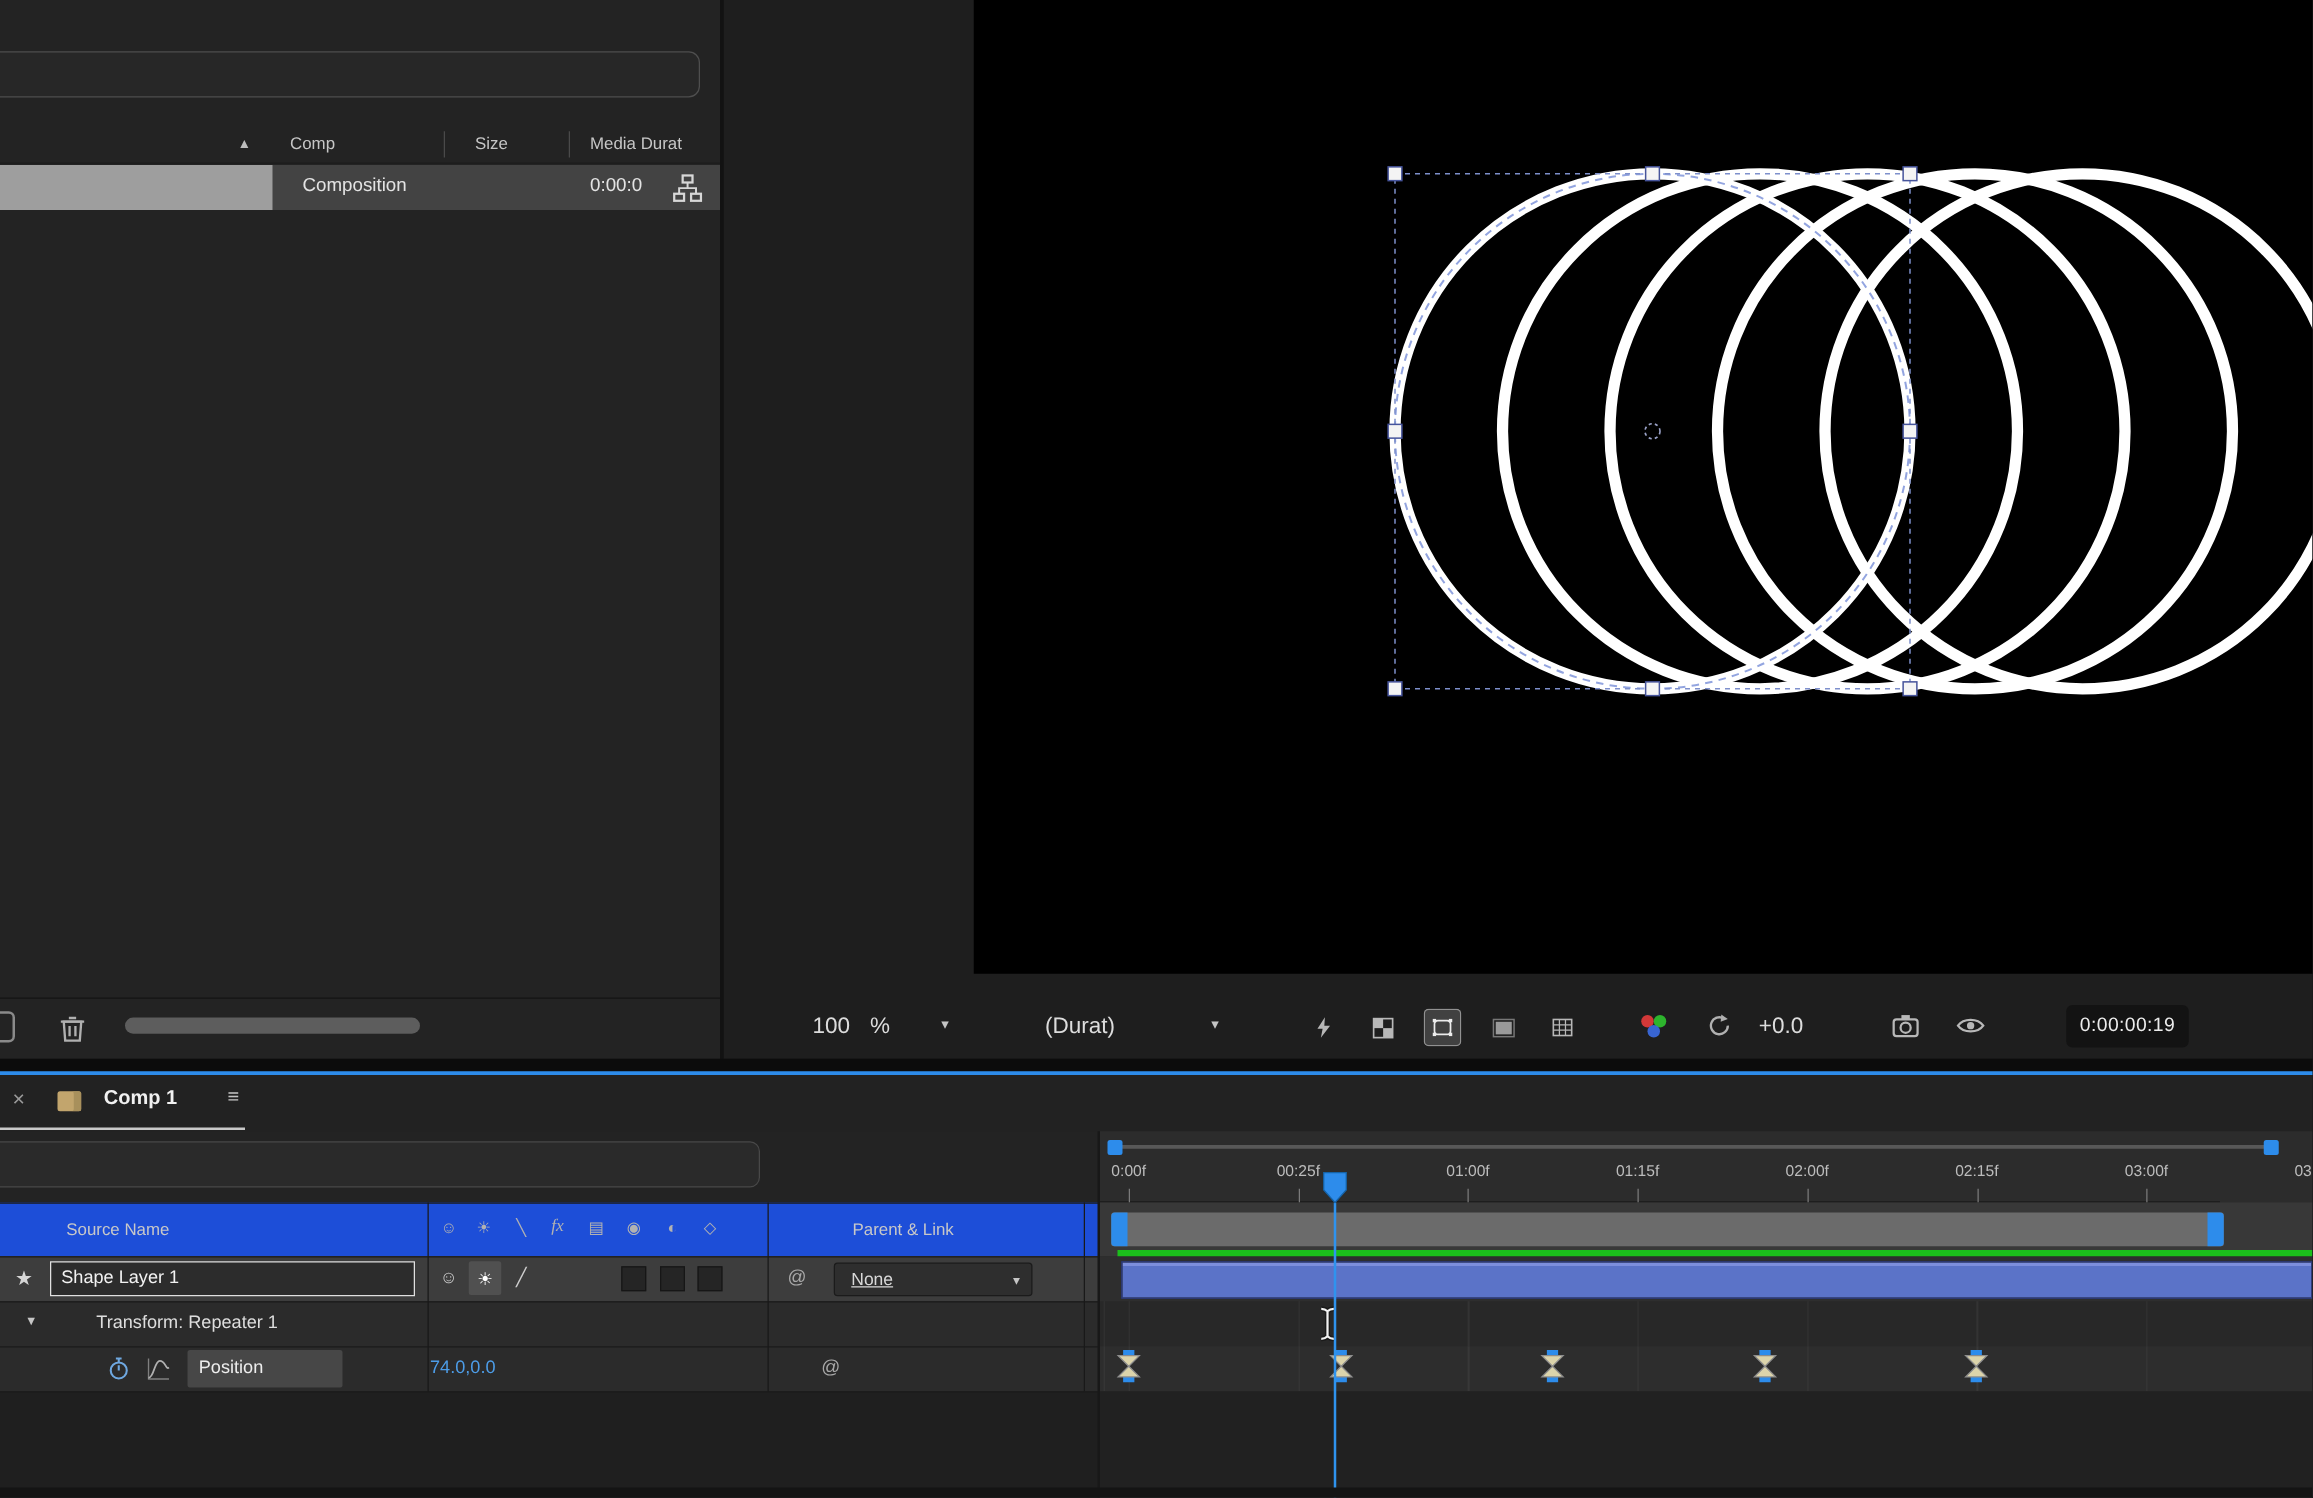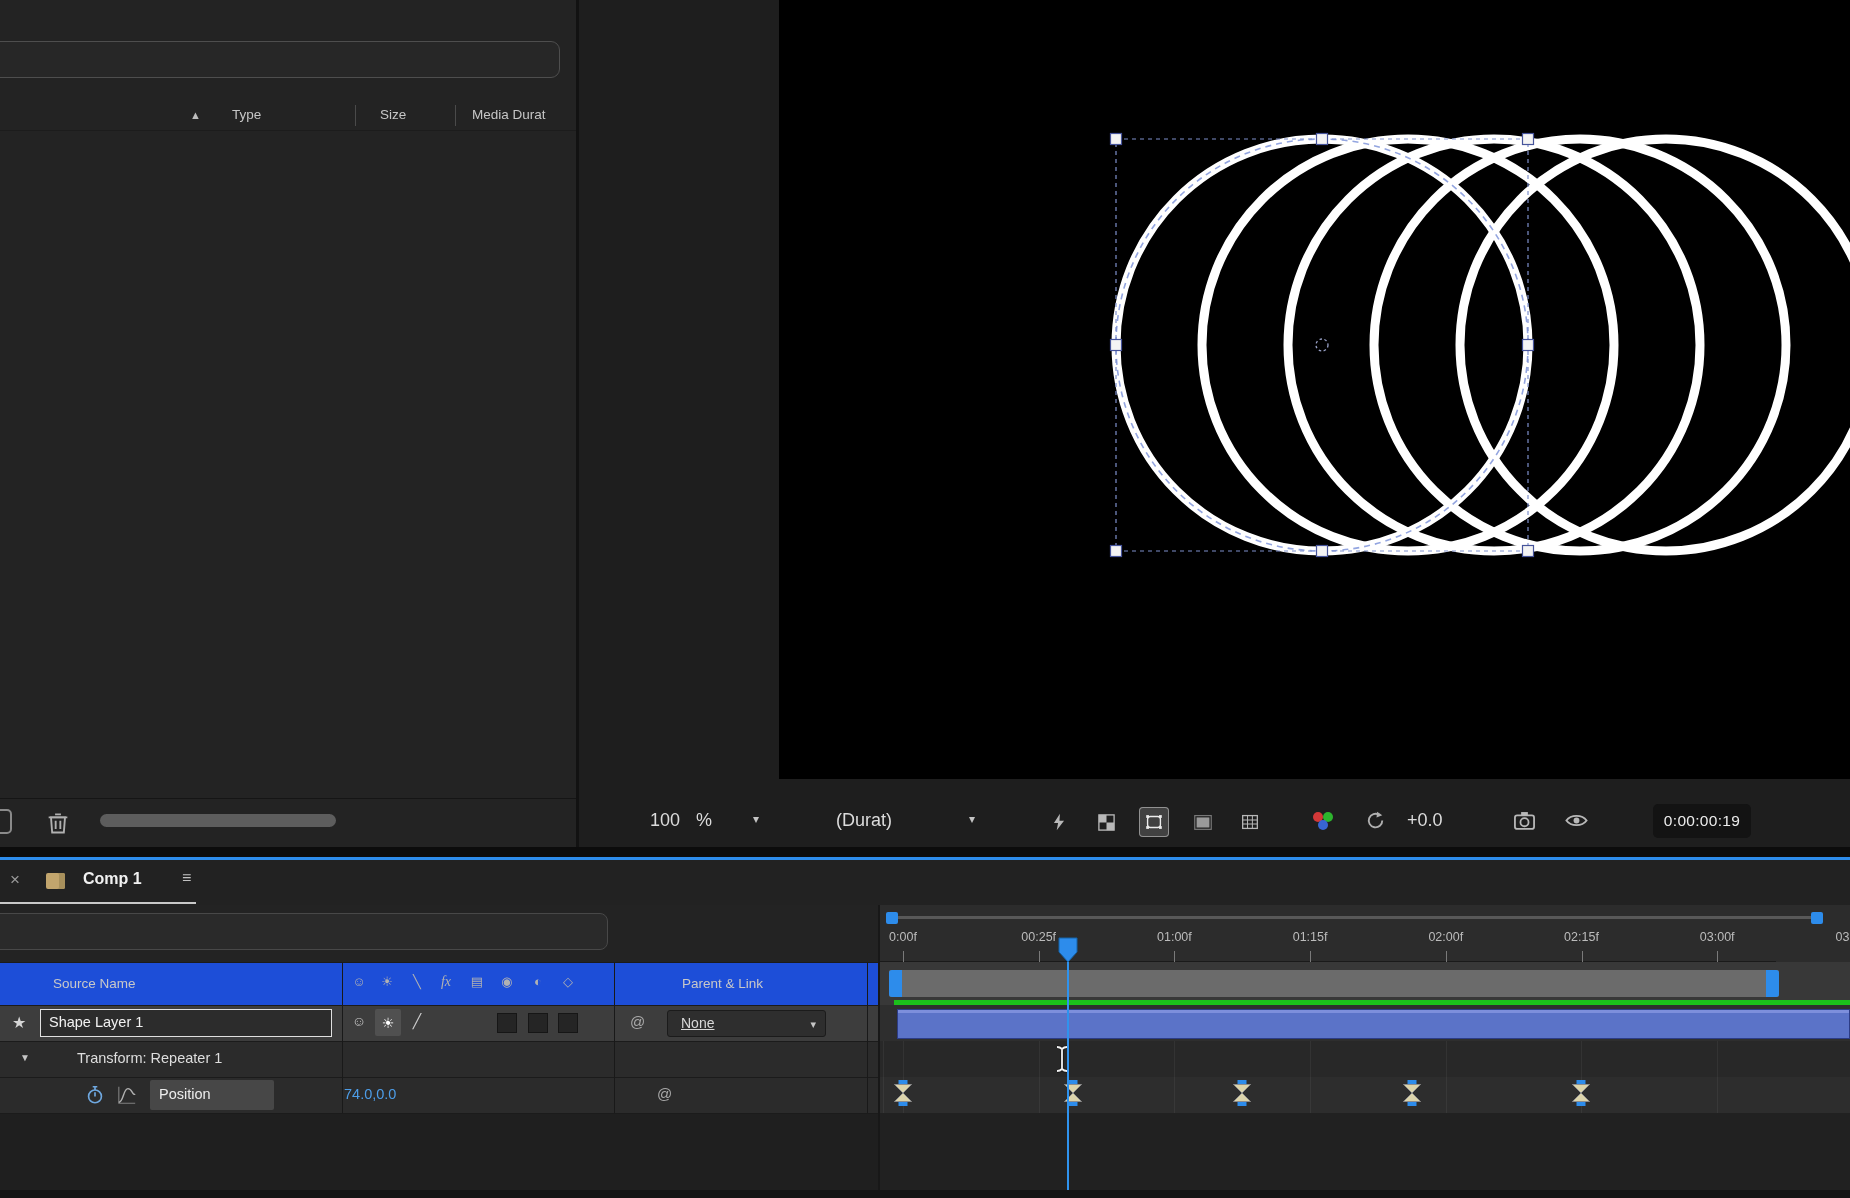--- a/index.html
+++ b/index.html
@@ -124,27 +124,38 @@
 </head>
 <body>
 
 <div class="app">
 
   <section class="project-panel">
     <div class="pp-search"></div>
 
     <div class="pp-header">
       <span class="pp-sort">▲</span>
-      <span class="pp-col" style="left:232px">Type</span>
+      <span class="pp-col" style="left:232px">Comp</span>
       <span class="pp-col" style="left:380px">Size</span>
       <span class="pp-col" style="left:472px">Media Durat</span>
       <span class="pp-hdiv" style="left:355px"></span>
       <span class="pp-hdiv" style="left:455px"></span>
     </div>
 
+    <div class="pp-row">
+      <div class="pp-row-nameblock"></div>
+      <span class="pp-row-type">Composition</span>
+      <span class="pp-row-dur">0:00:0</span>
+      <svg class="pp-flowchart" width="27" height="27" viewBox="0 0 24 24">
+        <rect x="9" y="3" width="7" height="5" fill="none" stroke="#d8d8d8" stroke-width="1.6"></rect>
+        <rect x="3" y="16" width="7" height="5" fill="none" stroke="#d8d8d8" stroke-width="1.6"></rect>
+        <rect x="15" y="16" width="7" height="5" fill="none" stroke="#d8d8d8" stroke-width="1.6"></rect>
+        <path d="M12.5 8 V12 M6.5 16 V12 H18.5 V16" fill="none" stroke="#d8d8d8" stroke-width="1.4"></path>
+      </svg>
+    </div>
 
     <div class="pp-bottombar">
       <div class="pp-partial"></div>
       <svg class="pp-trash" width="28" height="30" viewBox="0 0 24 24">
         <path d="M6 8 H18 L17 21 H7 Z" fill="none" stroke="#b0b0b0" stroke-width="1.6"></path>
         <path d="M4 8 H20 M9.5 5.5 H14.5 M10 11 V18 M14 11 V18" fill="none" stroke="#b0b0b0" stroke-width="1.6"></path>
       </svg>
       <div class="pp-scroll"></div>
     </div>
   </section>

